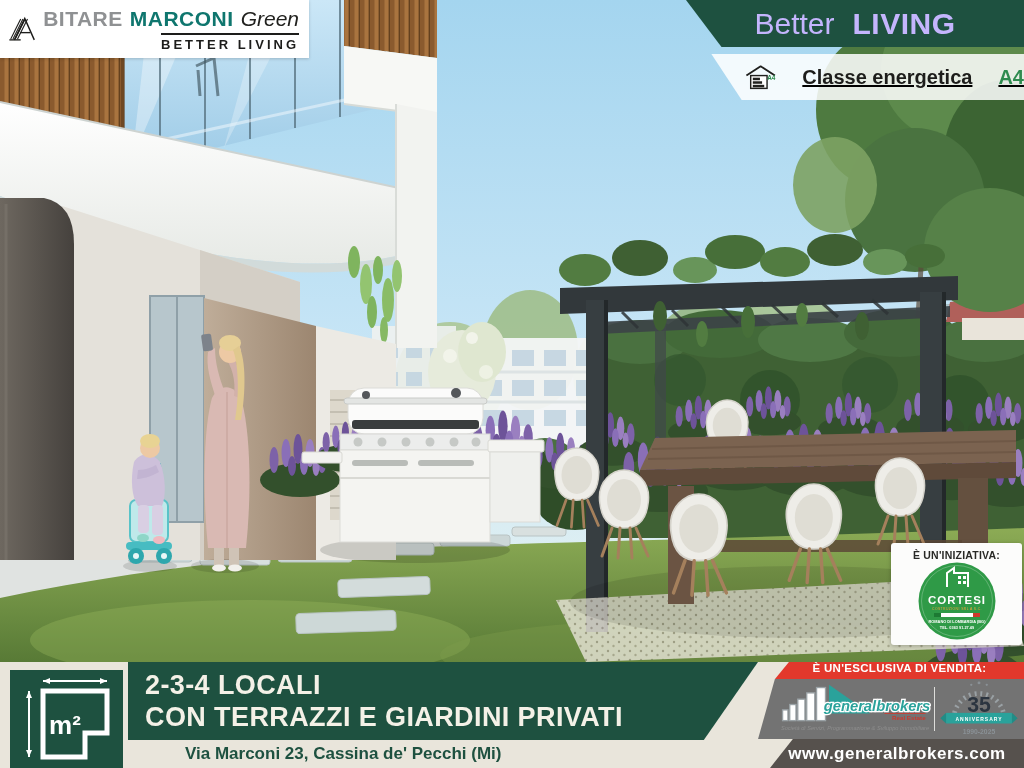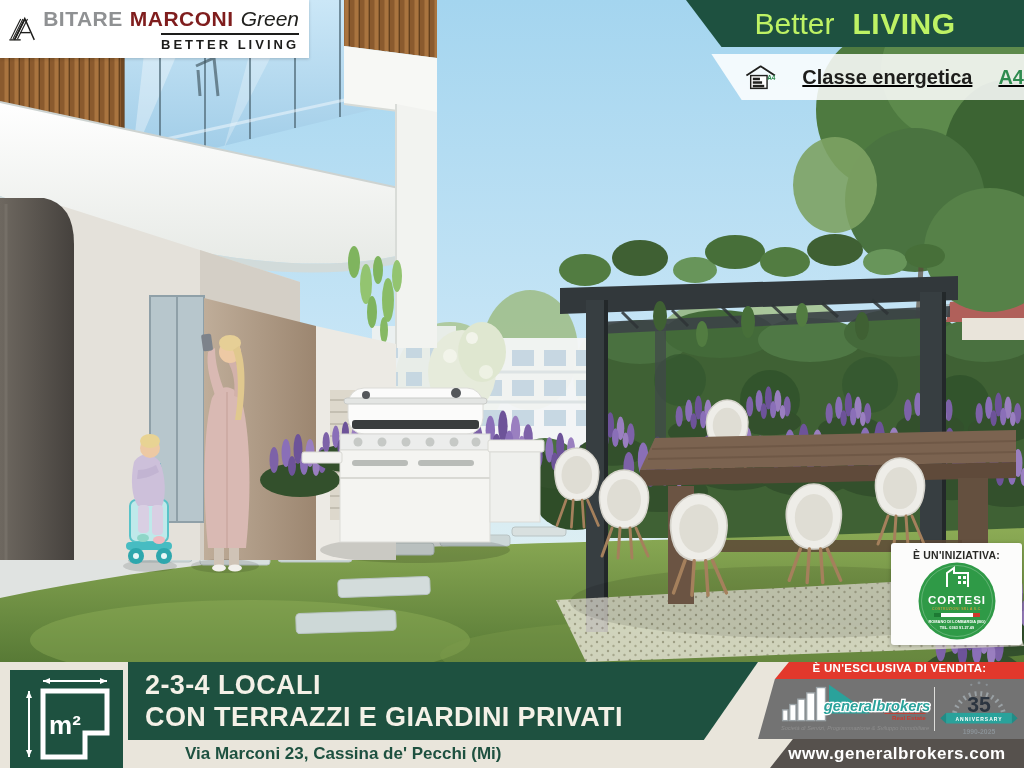--- a/index.html
+++ b/index.html
@@ -7,29 +7,29 @@
   .stage *{box-sizing:border-box;}
   #scene{position:absolute;top:0;left:0;width:1024px;height:662px;display:block;}
   svg text{font-family:"Liberation Sans",sans-serif;}
 
   
   .logo-box{position:absolute;top:0;left:0;width:309px;height:58px;background:#ffffff;
     display:flex;align-items:center;gap:8px;padding:4px 10px 4px 8px;box-shadow:0 1px 3px rgba(0,0,0,.18);}
   .logo-text{display:flex;flex-direction:column;flex:1;}
   .logo-line1{display:flex;align-items:baseline;gap:7px;white-space:nowrap;}
   .logo-abitare{font-size:21px;font-weight:800;color:#8f9193;letter-spacing:.5px;}
-  .logo-marconi{font-size:21px;font-weight:800;color:#7f1d1d;letter-spacing:.5px;}
+  .logo-marconi{font-size:21px;font-weight:800;color:#0f766e;letter-spacing:.5px;}
   .logo-green{font-size:21px;font-style:italic;color:#22221f;font-weight:500;}
   .logo-line2{align-self:flex-end;margin-top:2px;border-top:2px solid #1d1d1b;padding-top:2px;
     font-size:13px;font-weight:800;letter-spacing:3px;color:#1d1d1b;}
 
   
   .banner-better{position:absolute;top:0;left:686px;width:338px;height:47px;background:#1e5140;
     clip-path:polygon(0 0,100% 0,100% 100%,10.5% 100%);
-    display:flex;align-items:center;justify-content:center;color:#bef264;white-space:nowrap;gap:9px;}
+    display:flex;align-items:center;justify-content:center;color:#c4b5fd;white-space:nowrap;gap:9px;}
   .banner-better .light{font-size:30px;font-weight:400;margin-right:9px;}
   .banner-better .bold{font-size:30px;font-weight:800;letter-spacing:.5px;}
 
   .strip-classe{position:absolute;top:54px;left:705px;width:319px;height:46px;
     background:rgba(255,255,255,.86);clip-path:polygon(2% 0,100% 0,100% 100%,11.5% 100%);
     display:flex;align-items:center;gap:26px;padding-left:40px;white-space:nowrap;text-decoration:underline;}
   .classe-label{font-size:20px;font-weight:700;color:#1d1d1b;}
   .classe-value{font-size:20px;font-weight:800;color:#2e8b4f;}
 
   

